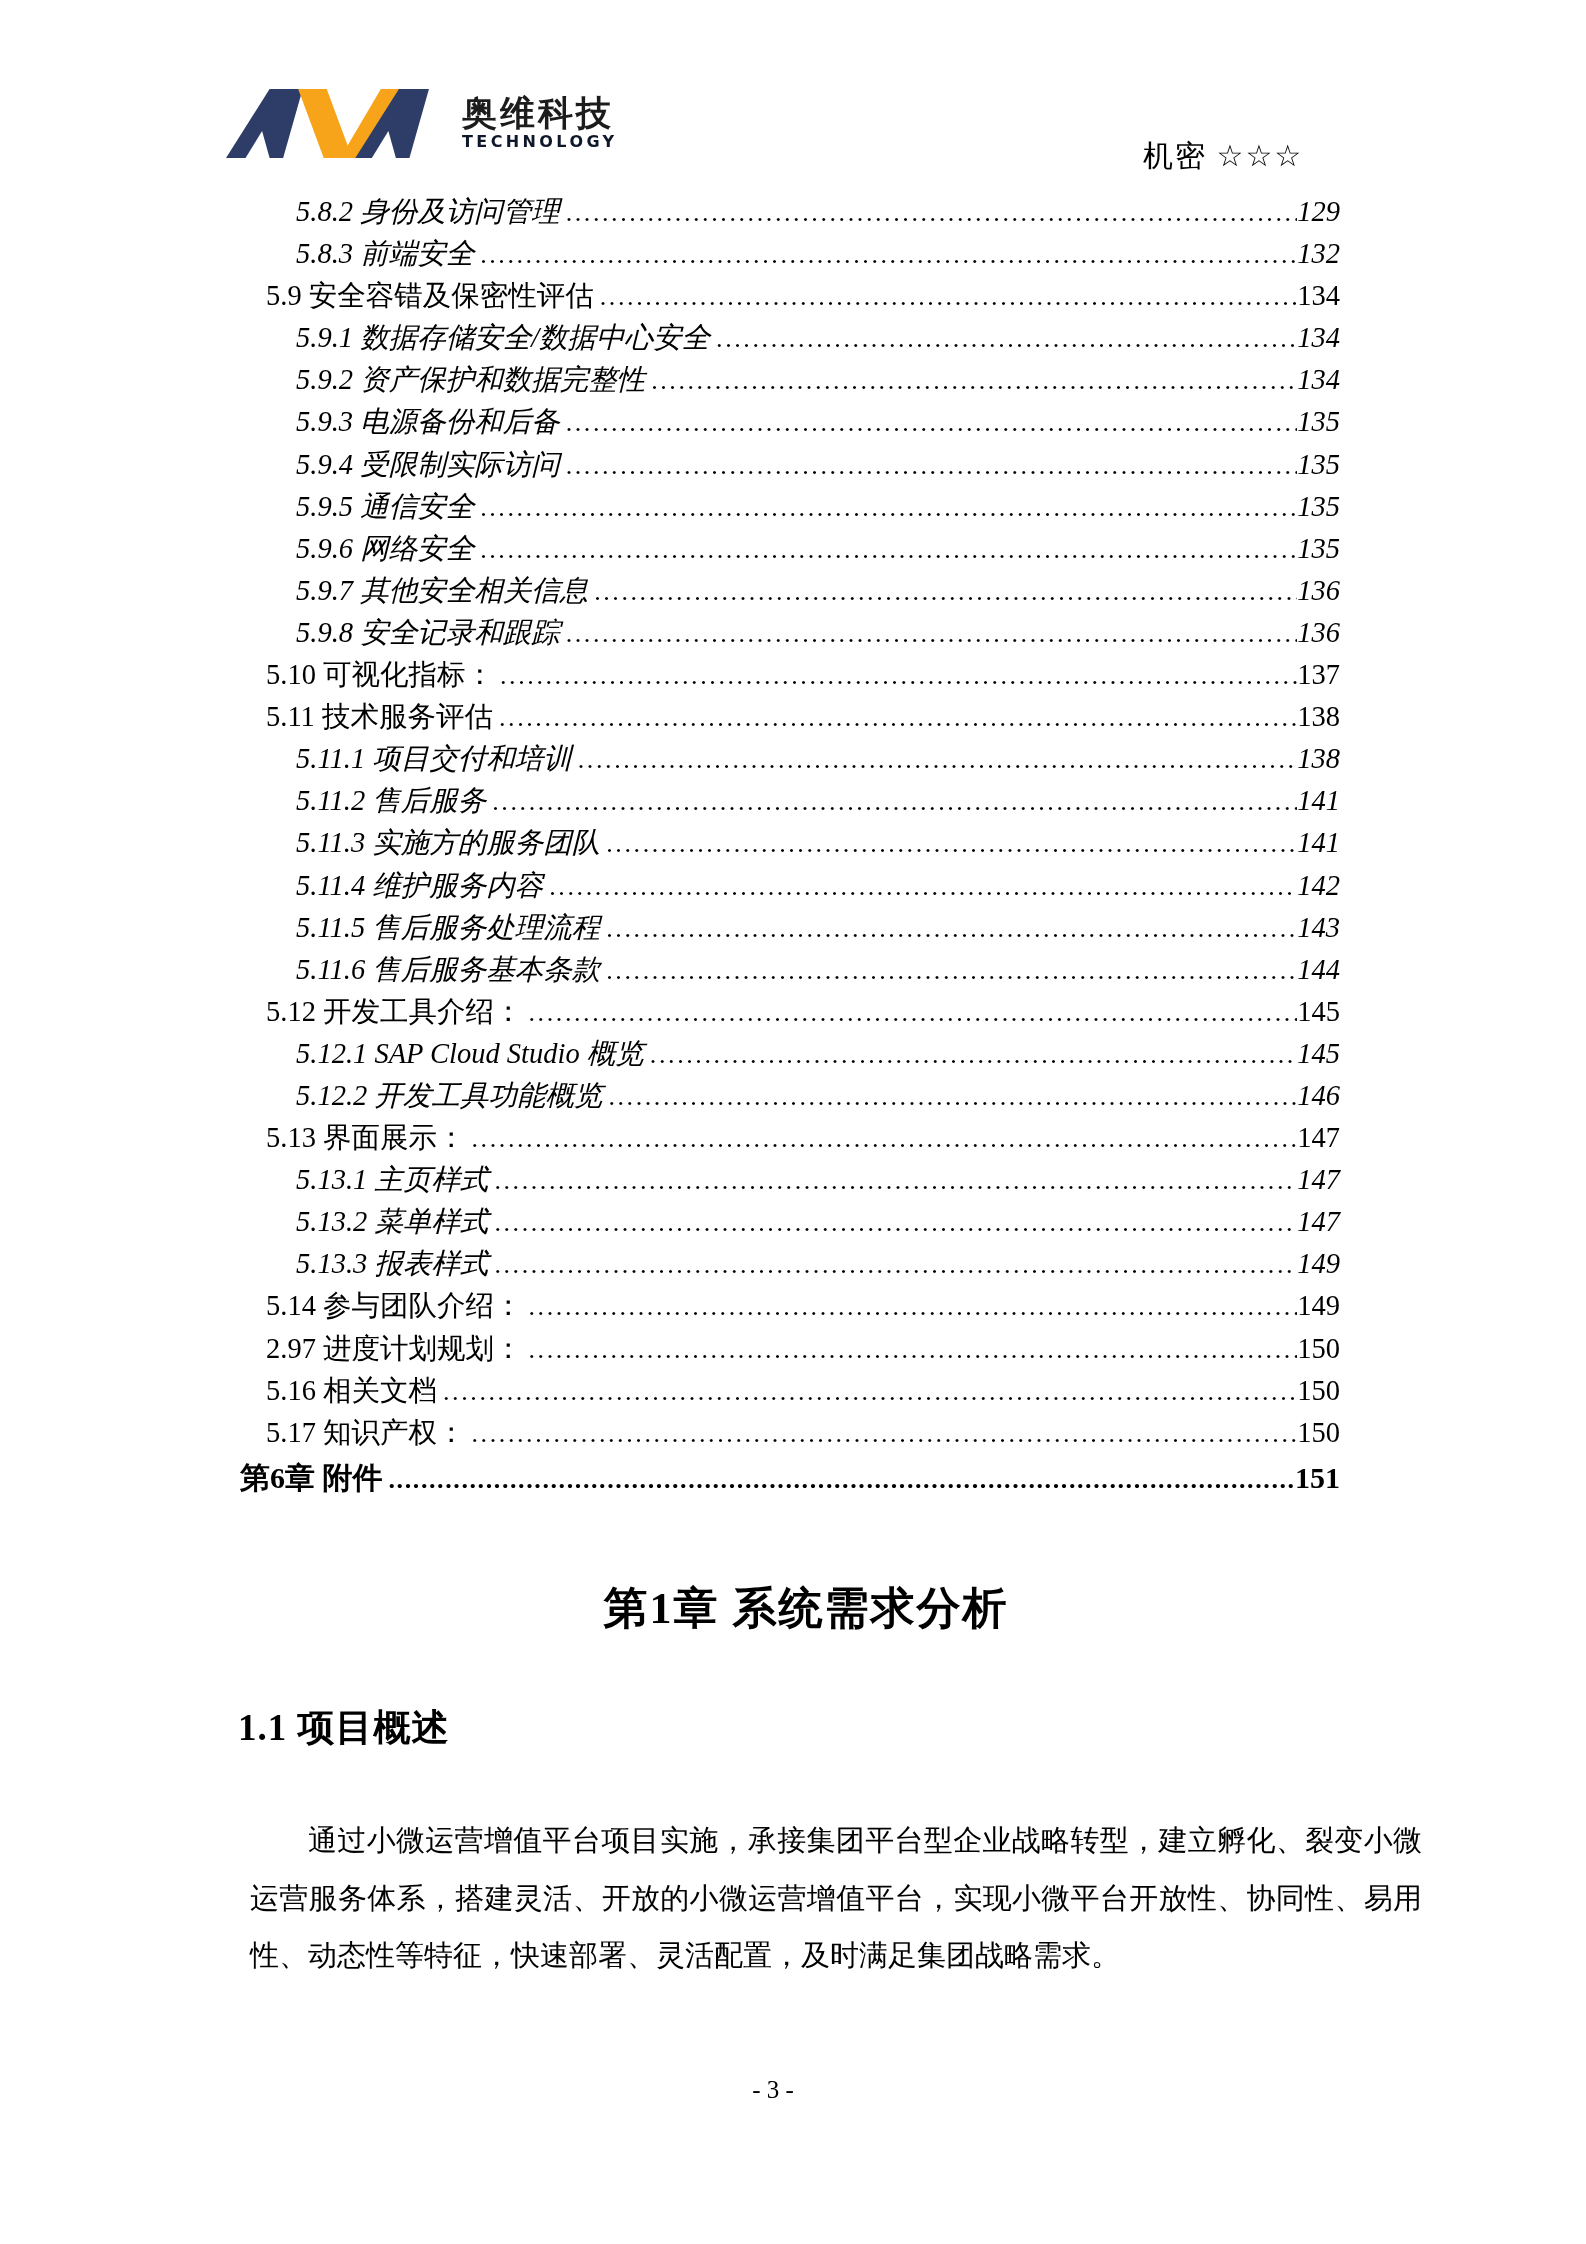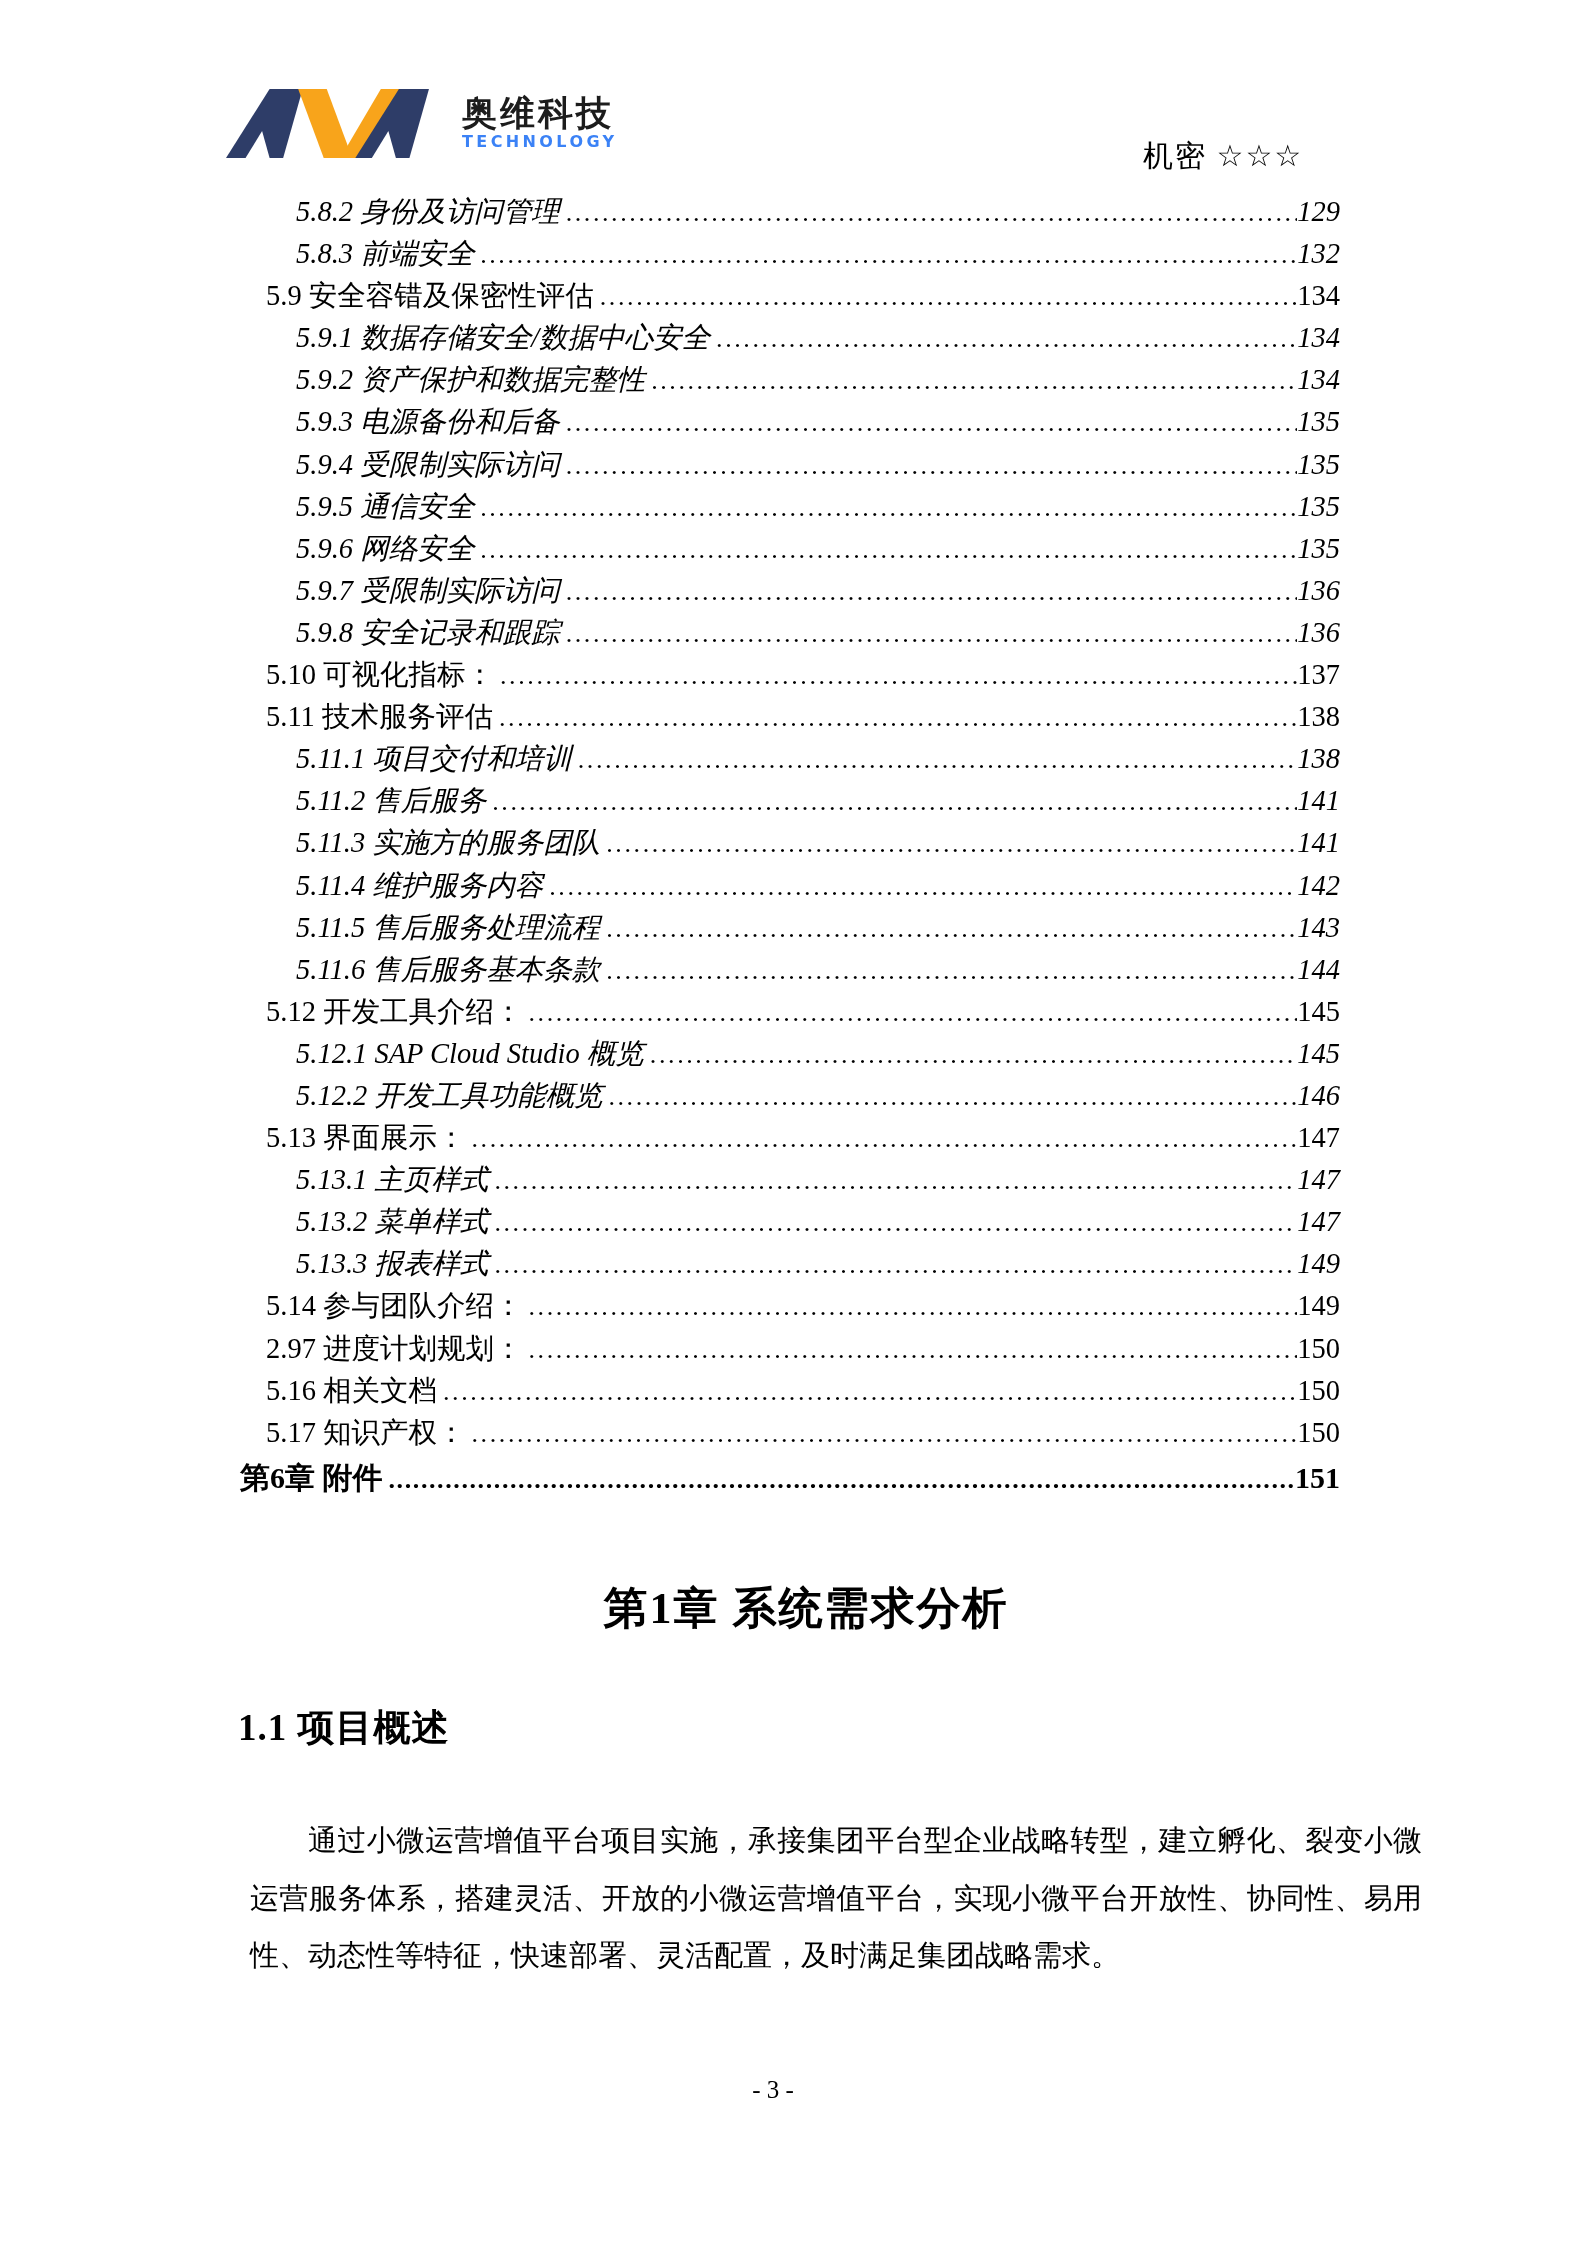--- a/index.html
+++ b/index.html
@@ -21,21 +21,21 @@
   .logo-mark { width: 218px; height: 76px; display:block; }
   .logo-text { display:flex; flex-direction:column; margin-top: 10px; }
   .logo-cn {
     font-family: "DejaVu Sans", "Liberation Sans", sans-serif;
     font-weight: bold; font-size: 35px; line-height: 38px;
     letter-spacing: 3px; color: #1c1c1c;
   }
   .logo-en {
     font-family: "DejaVu Sans", "Liberation Sans", sans-serif;
     font-weight: bold; font-size: 16px; line-height: 20px;
-    letter-spacing: 3.4px; color: #3b82f6;
+    letter-spacing: 3.4px; color: #0f172a;
   }
   .classification {
     position: absolute; left: 1143px; top: 136px;
     font-size: 30px; letter-spacing: 2px;
     font-family: "Liberation Serif", "DejaVu Sans", serif;
   }
 
   
   .toc {
     position: absolute; left: 240px; top: 193px; width: 1100px;
@@ -147,21 +147,21 @@
         <span class="toc-label">5.9.5 通信安全</span>
         <span class="leader">............................................................................................................................................................................................................................................................................................................</span>
         <span class="toc-page">135</span>
       </div>
       <div class="toc-row lv3">
         <span class="toc-label">5.9.6 网络安全</span>
         <span class="leader">............................................................................................................................................................................................................................................................................................................</span>
         <span class="toc-page">135</span>
       </div>
       <div class="toc-row lv3">
-        <span class="toc-label">5.9.7 受限制实际访问</span>
+        <span class="toc-label">5.9.7 其他安全相关信息</span>
         <span class="leader">............................................................................................................................................................................................................................................................................................................</span>
         <span class="toc-page">136</span>
       </div>
       <div class="toc-row lv3">
         <span class="toc-label">5.9.8 安全记录和跟踪</span>
         <span class="leader">............................................................................................................................................................................................................................................................................................................</span>
         <span class="toc-page">136</span>
       </div>
       <div class="toc-row lv2">
         <span class="toc-label">5.10 可视化指标：</span>

